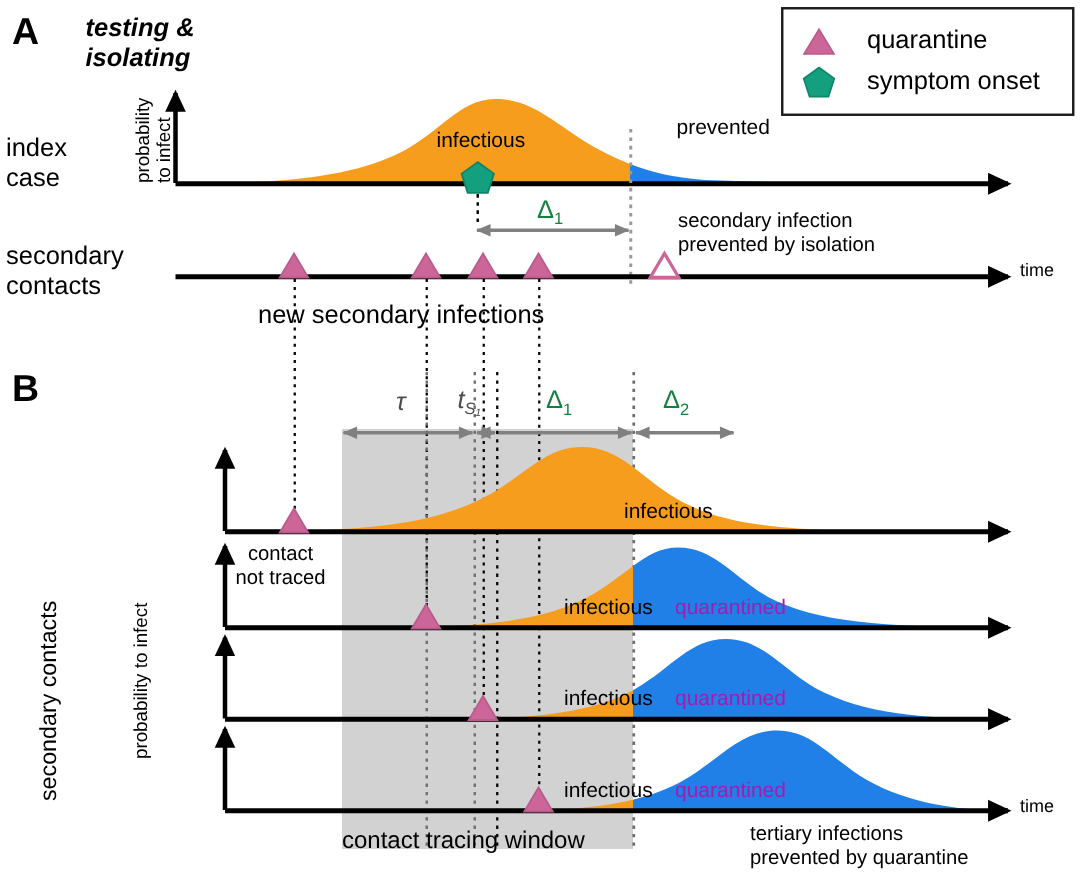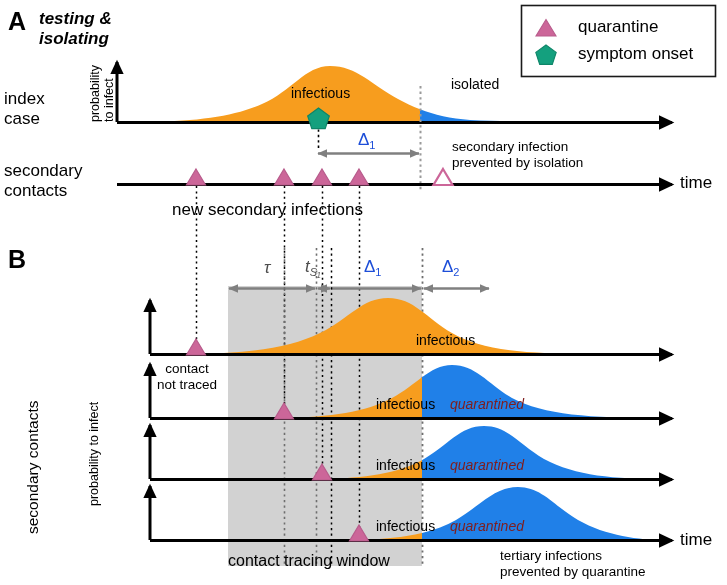--- a/index.html
+++ b/index.html
@@ -7,28 +7,28 @@
         font-family:"Liberation Sans","DejaVu Sans",sans-serif;color:#000;}
   #svg{position:absolute;left:0;top:0;width:727px;height:585px;}
   .lbl{position:absolute;white-space:pre;line-height:1.08;}
   .panel-letter{font-size:25px;font-weight:bold;}
   .panel-title{font-size:17px;font-weight:bold;font-style:italic;line-height:1.15;}
   .row-label{font-size:17px;line-height:1.15;}
   .axis-rot{font-size:12.5px;line-height:1.12;
             transform-origin:0 0;transform:rotate(-90deg);}
   .axis-rot-big{font-size:15.5px;transform-origin:0 0;transform:rotate(-90deg);}
   .curve-tag{font-size:14px;}
-  .curve-tag.white{color:#7f1d1d;font-style:italic;}
+  .curve-tag.white{color:#a21caf;}
   .legend-txt{font-size:17px;}
   .small-note{font-size:13.5px;line-height:1.16;}
   .greek{font-size:17px;font-style:italic;color:#4d4d4d;}
   .greek .sub{font-size:11px;font-style:italic;vertical-align:sub;margin-top:16px;}
-  .delta{font-size:17px;color:#1d4ed8;}
+  .delta{font-size:17px;color:#15803d;}
   .delta .sub{font-size:11px;vertical-align:sub;}
-  .time-lbl{font-size:17px;}
+  .time-lbl{font-size:12px;}
   .win-lbl{font-size:16px;}
 </style>
 </head>
 <body>
 
 <div id="root">
 
   <svg id="svg" viewBox="0 0 727 585">
     <defs>
       <marker id="ah-black" viewBox="0 0 10 10" refX="8" refY="5" markerWidth="5.2" markerHeight="5.2" orient="auto-start-reverse">
@@ -201,33 +201,33 @@
     <path d="M359,525 L368.5,541 L349.5,541 Z" fill="#cc6699" stroke="#b85c8c" stroke-width="1.2"></path>
 
     <path d="M318.5,108 L329.3,115.9 L325.2,128.6 L311.8,128.6 L307.7,115.9 Z" fill="#14a07e" stroke="#0e8568" stroke-width="1.2"></path>
 
     <rect x="521.5" y="5.5" width="194" height="71" fill="#ffffff" stroke="#1a1a1a" stroke-width="1.6"></rect>
     <path d="M546,19.5 L556,36 L536,36 Z" fill="#cc6699" stroke="#b85c8c" stroke-width="1.1"></path>
     <path d="M546,45 L556.2,52.4 L552.3,64.4 L539.7,64.4 L535.8,52.4 Z" fill="#14a07e" stroke="#0e8568" stroke-width="1.1"></path>
   </svg>
 
   <div class="lbl panel-letter" style="left:8px;top:8px;">A</div>
-  <div class="lbl panel-title" style="left:39px;top:9px;">testing &amp;
+  <div class="lbl panel-title" style="left:57px;top:9px;">testing &amp;
 isolating</div>
 
   <div class="lbl row-label" style="left:4px;top:89px;">index
 case</div>
   <div class="lbl row-label" style="left:4px;top:161px;">secondary
 contacts</div>
 
   <div class="lbl axis-rot" style="left:88px;top:122px;">probability
 to infect</div>
 
   <div class="lbl curve-tag" style="left:291px;top:86px;">infectious</div>
-  <div class="lbl curve-tag" style="left:451px;top:77px;">isolated</div>
+  <div class="lbl curve-tag" style="left:451px;top:77px;">prevented</div>
 
   <div class="lbl delta" style="left:358px;top:131px;"><span>Δ</span><span class="sub">1</span></div>
 
   <div class="lbl row-label" style="left:172px;top:200px;">new secondary infections</div>
   <div class="lbl small-note" style="left:452px;top:139px;">secondary infection
 prevented by isolation</div>
 
   <div class="lbl time-lbl" style="left:680px;top:174px;">time</div>
 
   <div class="lbl panel-letter" style="left:8px;top:246px;">B</div>

